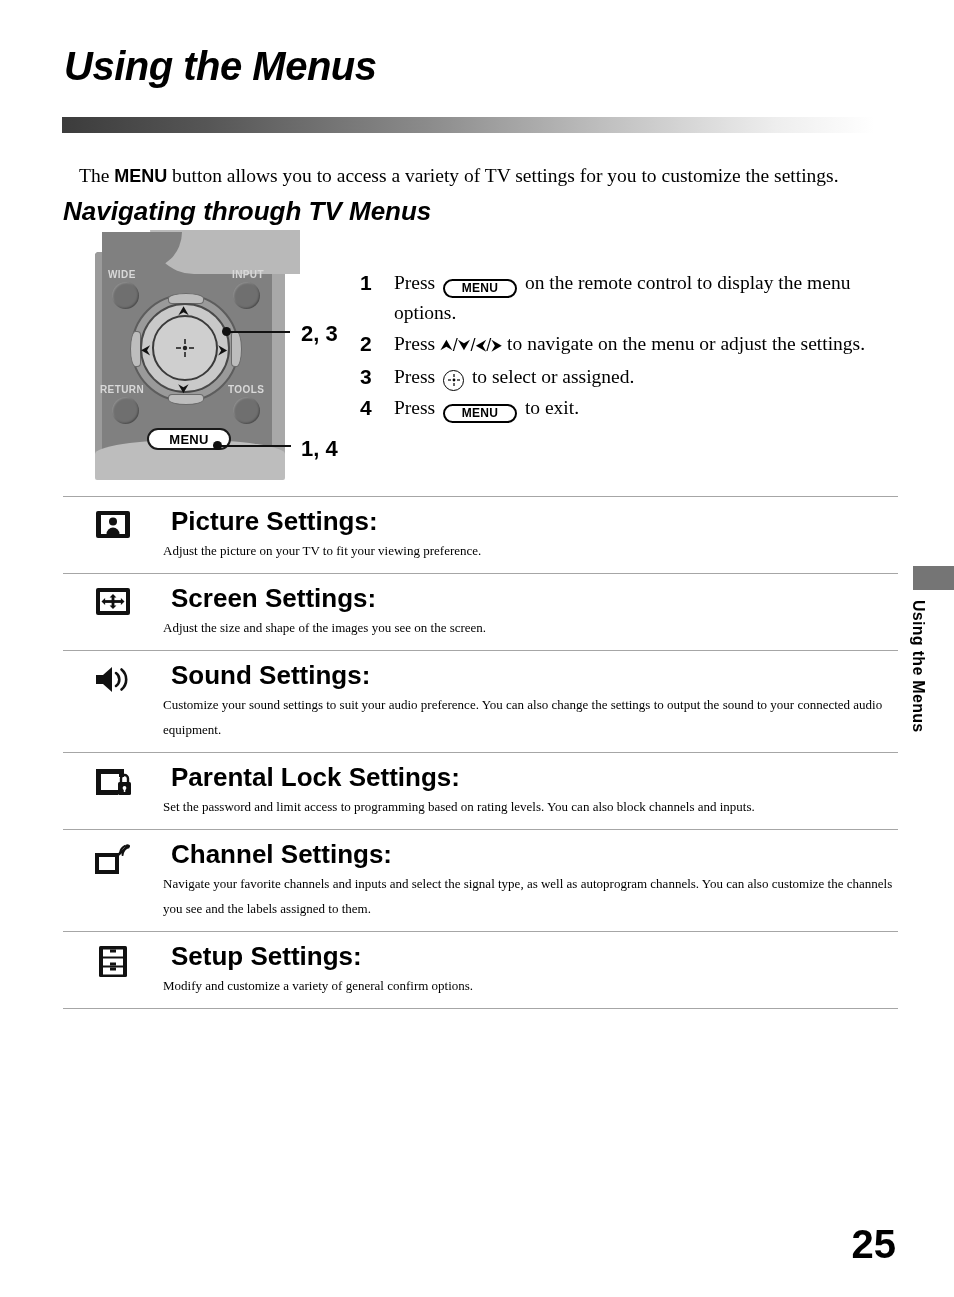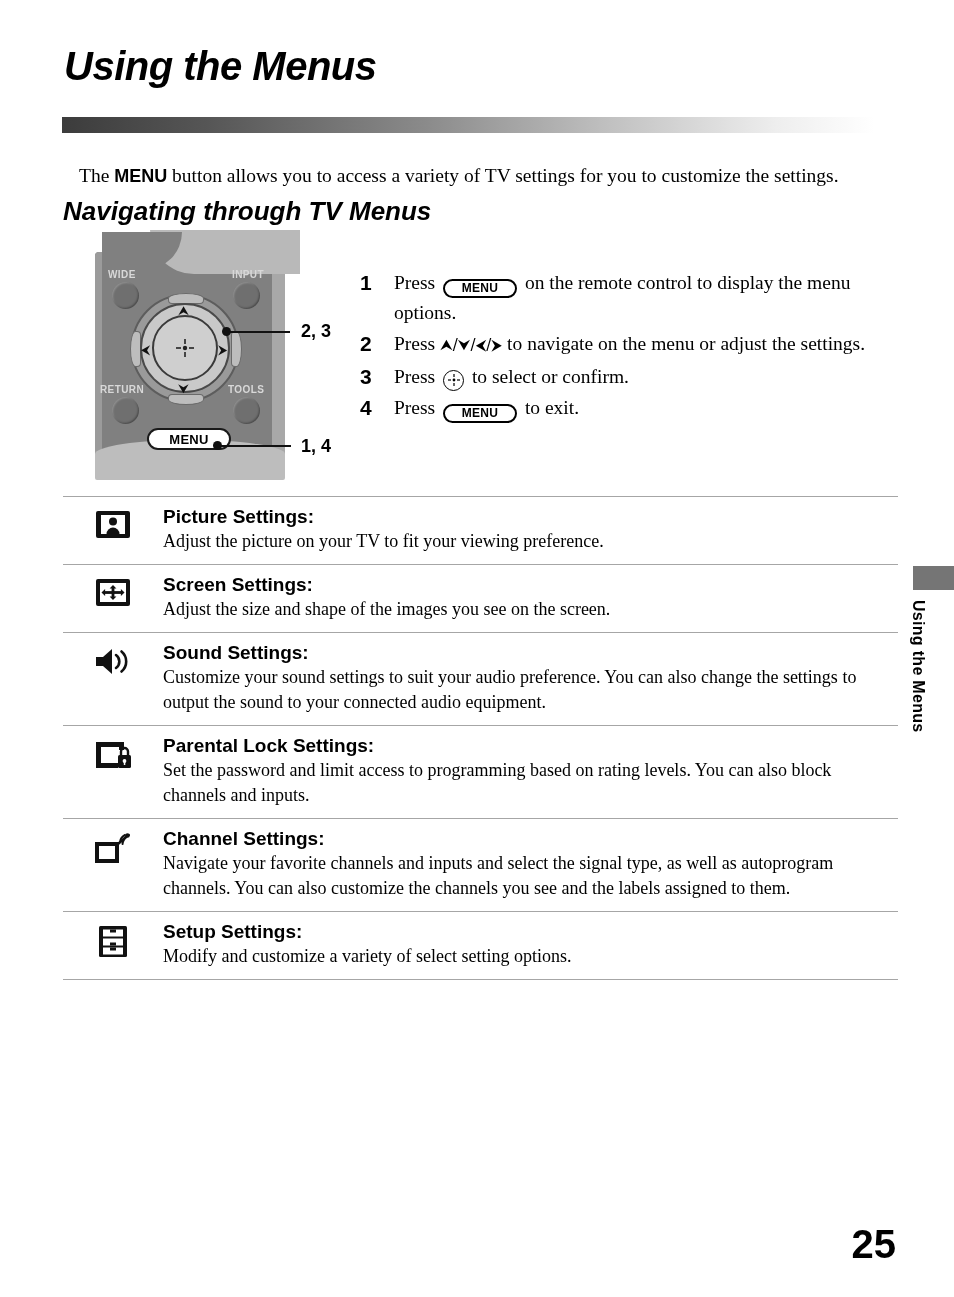--- a/index.html
+++ b/index.html
@@ -231,21 +231,21 @@
     position: absolute;
     width: 9px;
     height: 9px;
     border-radius: 50%;
     background: #111;
   }
   .callout {
     position: absolute;
     font-family: "Liberation Sans", sans-serif;
     font-weight: bold;
-    font-size: 18px;
+    font-size: 22px;
     color: #000;
     white-space: nowrap;
   }
 
   
   .steps {
     position: absolute;
     left: 360px;
     top: 268px;
     width: 545px;
@@ -319,28 +319,28 @@
   }
   .srow.last { border-bottom: 1px solid #a6a6a6; }
   .sicon {
     flex: 0 0 100px;
     display: flex;
     justify-content: center;
     padding-top: 4px;
   }
   .sbody { flex: 1; }
   .sbody h4 {
-    margin: 0 0 1px 0;
-    font-family: "Liberation Sans", sans-serif;
-    font-weight: bold;
-    font-size: 19px;
+    margin: 0 0 1px 8px;
+    font-family: "Liberation Sans", sans-serif;
+    font-weight: bold;
+    font-size: 26px;
   }
   .sbody p {
     margin: 0;
-    font-size: 18px;
+    font-size: 13px;
     line-height: 25px;
   }
 
   
   .side-tab-block {
     position: absolute;
     left: 913px;
     top: 566px;
     width: 41px;
     height: 24px;
@@ -453,21 +453,21 @@
   <div class="step-row">
     <div class="step-num">3</div>
     <div class="step-text"><span>Press </span><span class="inline-enter">
           <svg width="14" height="14" viewBox="0 0 14 14">
             <line x1="1" y1="7" x2="4" y2="7" stroke="#000" stroke-width="1.2"></line>
             <line x1="10" y1="7" x2="13" y2="7" stroke="#000" stroke-width="1.2"></line>
             <line x1="7" y1="1" x2="7" y2="4" stroke="#000" stroke-width="1.2"></line>
             <line x1="7" y1="10" x2="7" y2="13" stroke="#000" stroke-width="1.2"></line>
             <circle cx="7" cy="7" r="1.4" fill="#000"></circle>
           </svg>
-        </span><span> to select or confirm.</span></div>
+        </span><span> to select or assigned.</span></div>
   </div>
 
   <div class="step-row">
     <div class="step-num">4</div>
     <div class="step-text"><span>Press </span><span class="inline-menu">MENU</span><span> to exit.</span></div>
   </div>
 
 </div>
 
 <div class="settings">
@@ -563,21 +563,21 @@
         <rect x="5" y="4.5" width="20" height="7" fill="#fff"></rect>
         <rect x="5" y="13.5" width="20" height="7" fill="#fff"></rect>
         <rect x="5" y="22.5" width="20" height="7" fill="#fff"></rect>
         <rect x="12" y="4.5" width="6" height="3" fill="#111"></rect>
         <rect x="12" y="17.5" width="6" height="3" fill="#111"></rect>
         <rect x="12" y="22.5" width="6" height="3" fill="#111"></rect>
       </svg>
     </div>
     <div class="sbody">
       <h4>Setup Settings:</h4>
-      <p>Modify and customize a variety of select setting options.</p>
+      <p>Modify and customize a variety of general confirm options.</p>
     </div>
   </div>
 
 </div>
 
 <div class="side-tab-block"></div>
 <div class="side-tab-text">Using the Menus</div>
 
 <div class="page-number">25</div>
 

